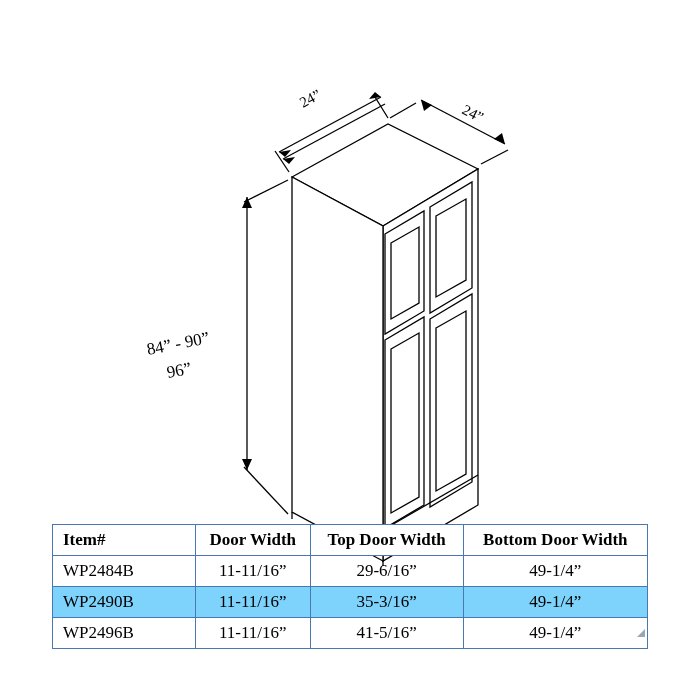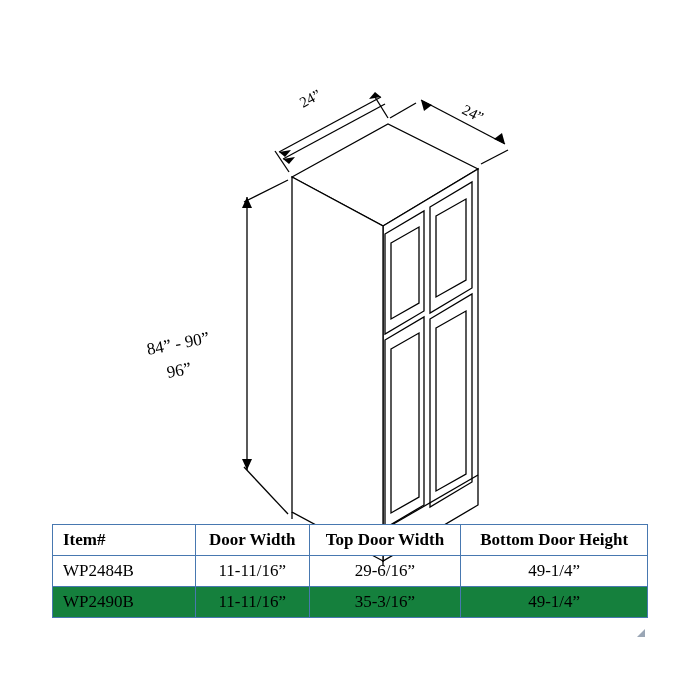--- a/index.html
+++ b/index.html
@@ -55,21 +55,21 @@
     white-space: nowrap;
   }
   table.spec th {
     font-weight: bold;
     background: #ffffff;
   }
   table.spec td {
     font-weight: normal;
   }
   table.spec tr.alt td {
-    background: #15803d;
+    background: #7dd3fc;
   }
   table.spec td.item, table.spec th.item {
     text-align: left;
     padding-left: 10px;
     width: 128px;
   }
   .corner-mark {
     position: absolute;
     left: 637px;
     top: 629px;
@@ -160,36 +160,42 @@
     <text class="dim-label-big" x="148" y="355" transform="rotate(-11 148 355)">84” - 90”</text>
     <text class="dim-label-big" x="168" y="378" transform="rotate(-11 168 378)">96”</text>
   </svg>
 
   <table class="spec">
     <thead>
       <tr>
         <th class="item">Item#</th>
         <th>Door Width</th>
         <th>Top Door Width</th>
-        <th>Bottom Door Height</th>
+        <th>Bottom Door Width</th>
       </tr>
     </thead>
     <tbody>
       <tr>
         <td class="item">WP2484B</td>
         <td>11-11/16”</td>
         <td>29-6/16”</td>
         <td>49-1/4”</td>
       </tr>
       <tr class="alt">
         <td class="item">WP2490B</td>
         <td>11-11/16”</td>
         <td>35-3/16”</td>
         <td>49-1/4”</td>
       </tr>
+      <tr>
+        <td class="item">WP2496B</td>
+        <td>11-11/16”</td>
+        <td>41-5/16”</td>
+        <td>49-1/4”</td>
+      </tr>
     </tbody>
   </table>
 
   <svg class="corner-mark" viewBox="0 0 8 8">
     <path d="M 0 8 L 8 8 L 8 0 Z" fill="#9aa6b5"></path>
   </svg>
 
 </div>
 
 </body></html>

